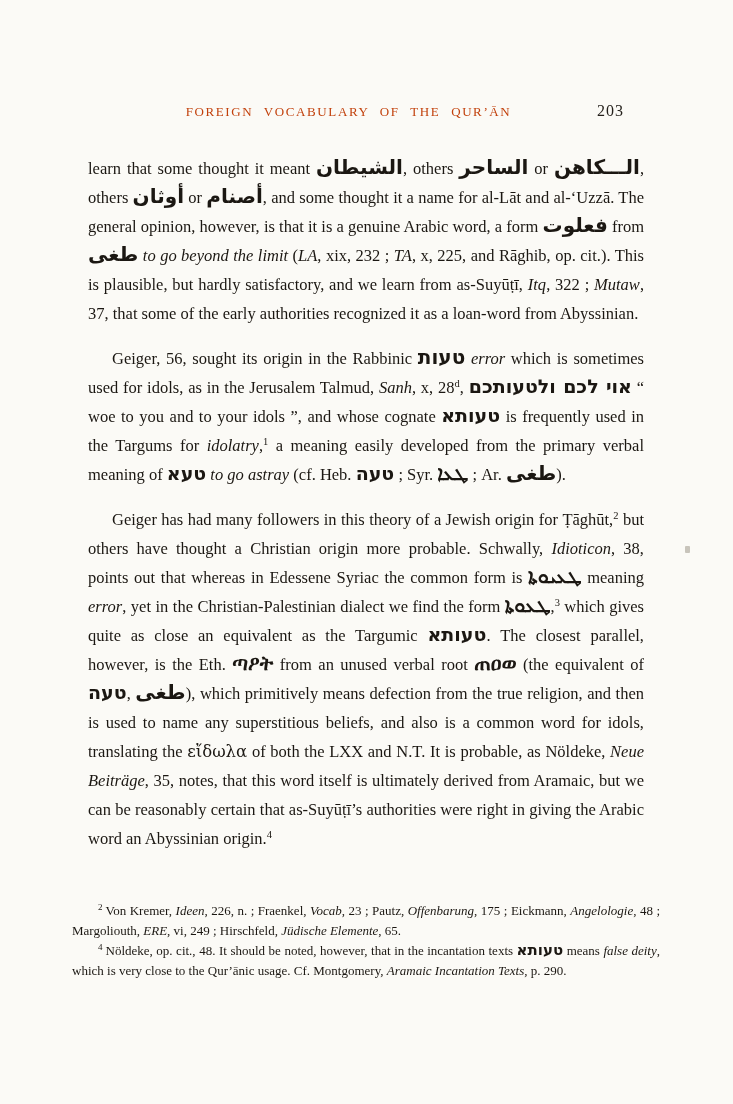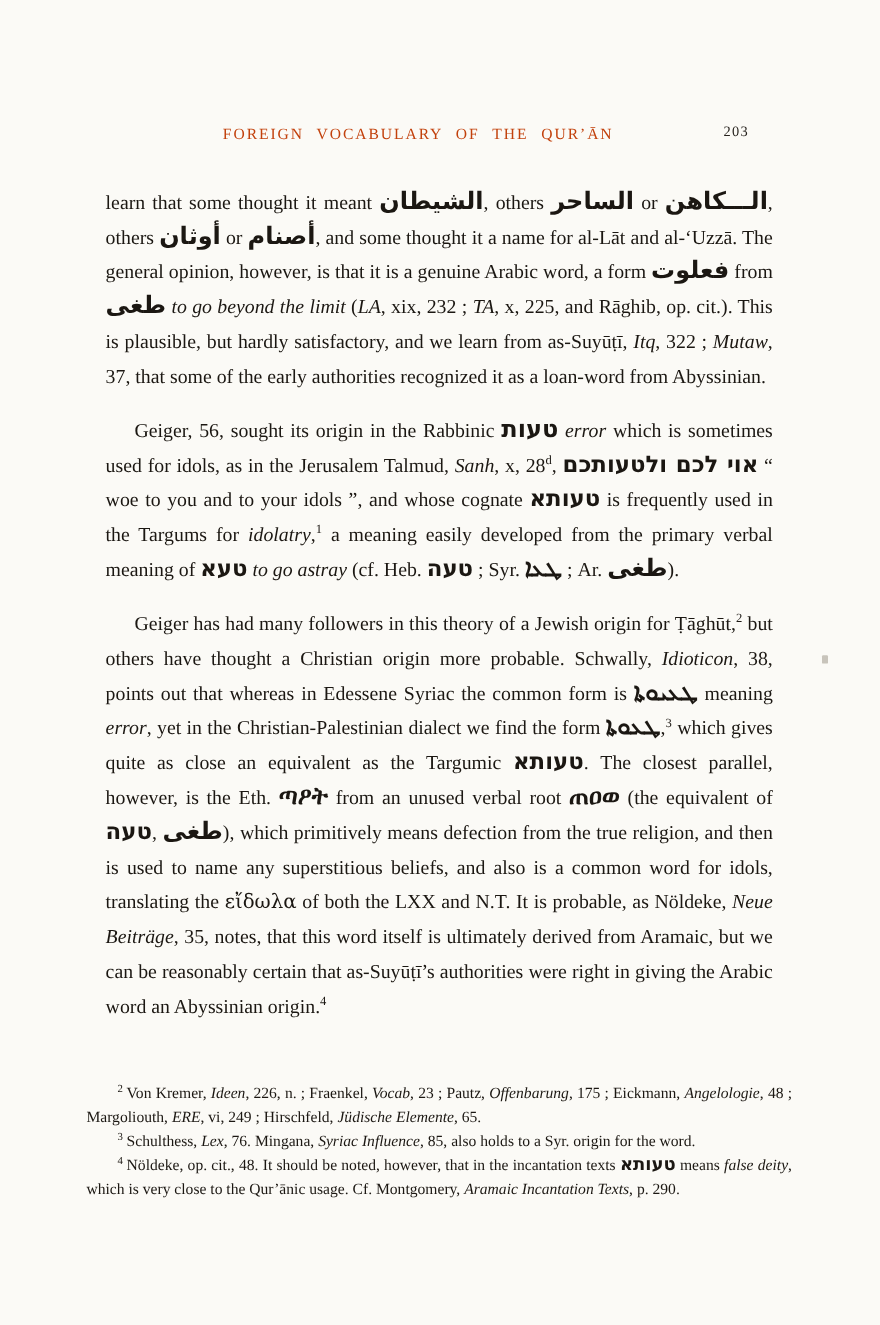--- a/index.html
+++ b/index.html
@@ -17,21 +17,21 @@
   }
   .running-title {
     position: absolute; left: 55px; right: 90px; top: 3px;
     text-align: center;
     font-size: 13px; letter-spacing: 1.6px; word-spacing: 6px;
     white-space: nowrap;
     color: #c2410c;
   }
   .page-number {
     position: absolute; right: 36px; top: 1px;
-    font-size: 12px; letter-spacing: 1px;
+    font-size: 16px; letter-spacing: 1px;
     color: #231f1a;
   }
 
   .body-text {
     position: absolute; top: 138px; left: 72px; right: 73px;
     font-size: 16.5px; line-height: 29px;
     text-align: justify;
   }
   .para { margin: 16px; }
   .para.indent { text-indent: 24px; }
@@ -86,17 +86,16 @@
 </div>
 
 <div class="body-text">
     <p class="para"><span class="rm">learn that some thought it meant </span><span class="ar">الشيطان</span><span class="rm">, others </span><span class="ar">الساحر</span><span class="rm"> or </span><span class="ar">الـــكاهن</span><span class="rm">, others </span><span class="ar">أوثان</span><span class="rm"> or </span><span class="ar">أصنام</span><span class="rm">, and some thought it a name for al-Lāt and al-‘Uzzā. The general opinion, however, is that it is a genuine Arabic word, a form </span><span class="ar">فعلوت</span><span class="rm"> from </span><span class="ar">طغى</span><span class="rm"> </span><span class="it">to go beyond the limit</span><span class="rm"> (</span><span class="it">LA</span><span class="rm">, xix, 232 ; </span><span class="it">TA</span><span class="rm">, x, 225, and Rāghib, op. cit.). This is plausible, but hardly satisfactory, and we learn from as-Suyūṭī, </span><span class="it">Itq</span><span class="rm">, 322 ; </span><span class="it">Mutaw</span><span class="rm">, 37, that some of the early authorities recognized it as a loan-word from Abyssinian.</span></p>
     <p class="para indent"><span class="rm">Geiger, 56, sought its origin in the Rabbinic </span><span class="he">טעות</span><span class="rm"> </span><span class="it">error</span><span class="rm"> which is sometimes used for idols, as in the Jerusalem Talmud, </span><span class="it">Sanh</span><span class="rm">, x, 28</span><sup class="fnref">d</sup><span class="rm">, </span><span class="heL">אוי לכם ולטעותכם</span><span class="rm"> “ woe to you and to your idols ”, and whose cognate </span><span class="heL">טעותא</span><span class="rm"> is frequently used in the Targums for </span><span class="it">idolatry</span><span class="rm">,</span><sup class="fnref">1</sup><span class="rm"> a meaning easily developed from the primary verbal meaning of </span><span class="heL">טעא</span><span class="rm"> </span><span class="it">to go astray</span><span class="rm"> (cf. Heb. </span><span class="heL">טעה</span><span class="rm"> ; Syr. </span><span class="sy">ܛܥܐ</span><span class="rm"> ; Ar. </span><span class="ar">طغى</span><span class="rm">).</span></p>
     <p class="para indent"><span class="rm">Geiger has had many followers in this theory of a Jewish origin for Ṭāghūt,</span><sup class="fnref">2</sup><span class="rm"> but others have thought a Christian origin more probable. Schwally, </span><span class="it">Idioticon</span><span class="rm">, 38, points out that whereas in Edessene Syriac the common form is </span><span class="sy">ܛܥܝܘܬܐ</span><span class="rm"> meaning </span><span class="it">error</span><span class="rm">, yet in the Christian-Palestinian dialect we find the form </span><span class="sy">ܛܥܘܬܐ</span><span class="rm">,</span><sup class="fnref">3</sup><span class="rm"> which gives quite as close an equivalent as the Targumic </span><span class="heL">טעותא</span><span class="rm">. The closest parallel, however, is the Eth. </span><span class="et">ጣዖት</span><span class="rm"> from an unused verbal root </span><span class="et">ጠዐወ</span><span class="rm"> (the equivalent of </span><span class="heL">טעה</span><span class="rm">, </span><span class="ar">طغى</span><span class="rm">), which primitively means defection from the true religion, and then is used to name any superstitious beliefs, and also is a common word for idols, translating the </span><span class="gr">εἴδωλα</span><span class="rm"> of both the LXX and N.T. It is probable, as Nöldeke, </span><span class="it">Neue Beiträge</span><span class="rm">, 35, notes, that this word itself is ultimately derived from Aramaic, but we can be reasonably certain that as-Suyūṭī’s authorities were right in giving the Arabic word an Abyssinian origin.</span><sup class="fnref">4</sup></p>
   </div>
 
 <div class="footnotes">
     <p class="footnote"><sup class="fnref">2</sup><span class="rm">Von Kremer, </span><span class="it">Ideen</span><span class="rm">, 226, n. ; Fraenkel, </span><span class="it">Vocab</span><span class="rm">, 23 ; Pautz, </span><span class="it">Offenbarung</span><span class="rm">, 175 ; Eickmann, </span><span class="it">Angelologie</span><span class="rm">, 48 ; Margoliouth, </span><span class="it">ERE</span><span class="rm">, vi, 249 ; Hirschfeld, </span><span class="it">Jüdische Elemente</span><span class="rm">, 65.</span></p>
-    <p class="footnote"><sup class="fnref">3</sup><span class="rm">Schulthess, </span><span class="it">Lex</span><span class="rm">, 76. Mingana, </span><span class="it">Syriac Influence</span><span class="rm">, 85, also holds to a Syr. origin for the word.</span></p>
     <p class="footnote"><sup class="fnref">4</sup><span class="rm">Nöldeke, op. cit., 48. It should be noted, however, that in the incantation texts </span><span class="heL">טעותא</span><span class="rm"> means </span><span class="it">false deity</span><span class="rm">, which is very close to the Qur’ānic usage. Cf. Montgomery, </span><span class="it">Aramaic Incantation Texts</span><span class="rm">, p. 290.</span></p>
   </div>
 
 <div class="scan-speck"></div>
 
 </body></html>

